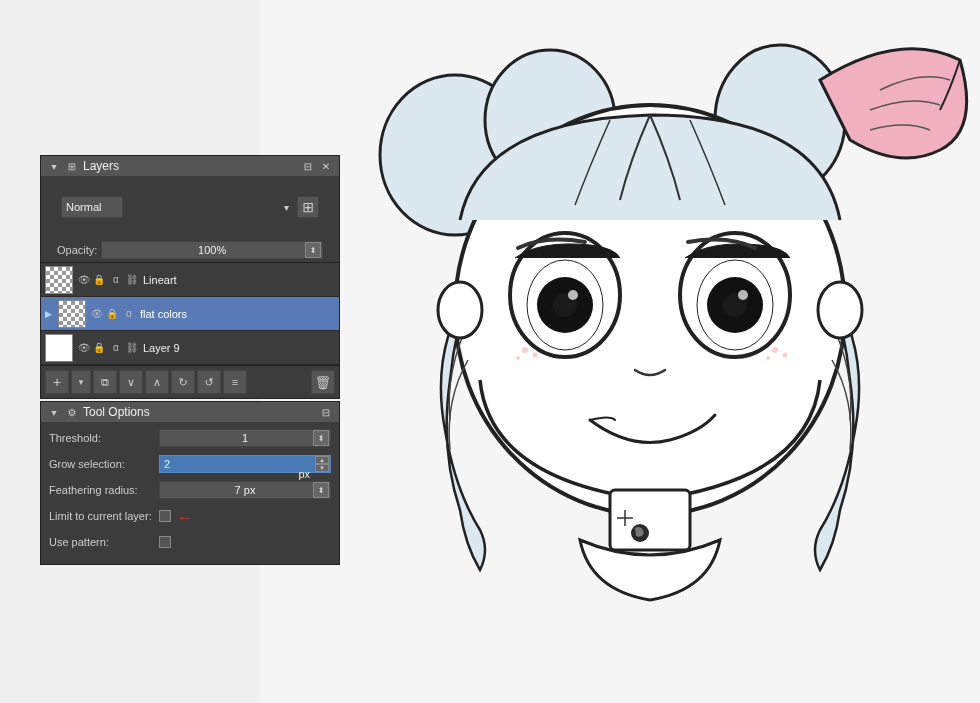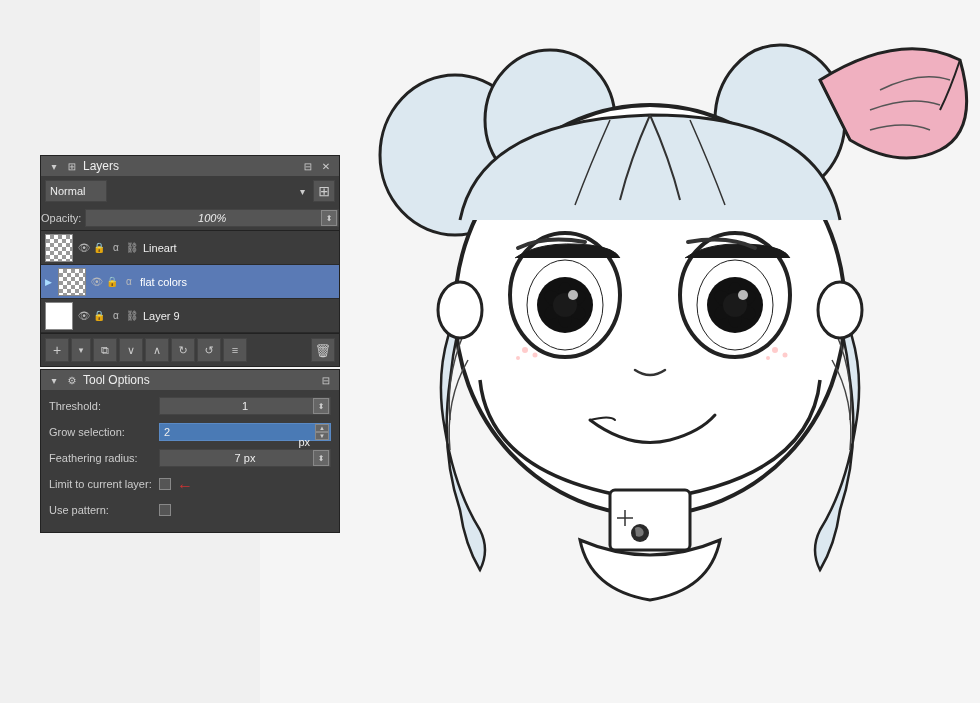--- a/index.html
+++ b/index.html
@@ -71,21 +71,21 @@
       height: 14px;
       display: inline-flex;
       align-items: center;
       justify-content: center;
       color: #ccc;
       font-size: 10px;
     }
 
     
     .layers-controls {
-      padding: 4px;
+      padding: 20px;
       display: flex;
       align-items: center;
       gap: 4px;
     }
 
     .blend-mode-select {
       flex: 1;
       background: #555;
       color: #eee;
       border: 1px solid #444;
@@ -122,21 +122,21 @@
       border: 1px solid #444;
       color: #ccc;
       display: flex;
       align-items: center;
       justify-content: center;
       cursor: pointer;
       font-size: 14px;
     }
 
     .opacity-row {
-      padding: 3px 0;
+      padding: 3px 16px;
       display: flex;
       align-items: center;
       background: #3c3c3c;
     }
 
     .opacity-label {
       color: #ccc;
       font-size: 11px;
       margin-right: 4px;
     }
@@ -151,21 +151,20 @@
       align-items: center;
     }
 
     .opacity-value {
       position: absolute;
       left: 0; right: 0;
       text-align: center;
       font-size: 11px;
       color: #eee;
       pointer-events: none;
-      font-style: italic;
     }
 
     .opacity-scroll {
       width: 16px;
       height: 16px;
       background: #666;
       border: 1px solid #888;
       position: absolute;
       right: 1px;
       display: flex;

